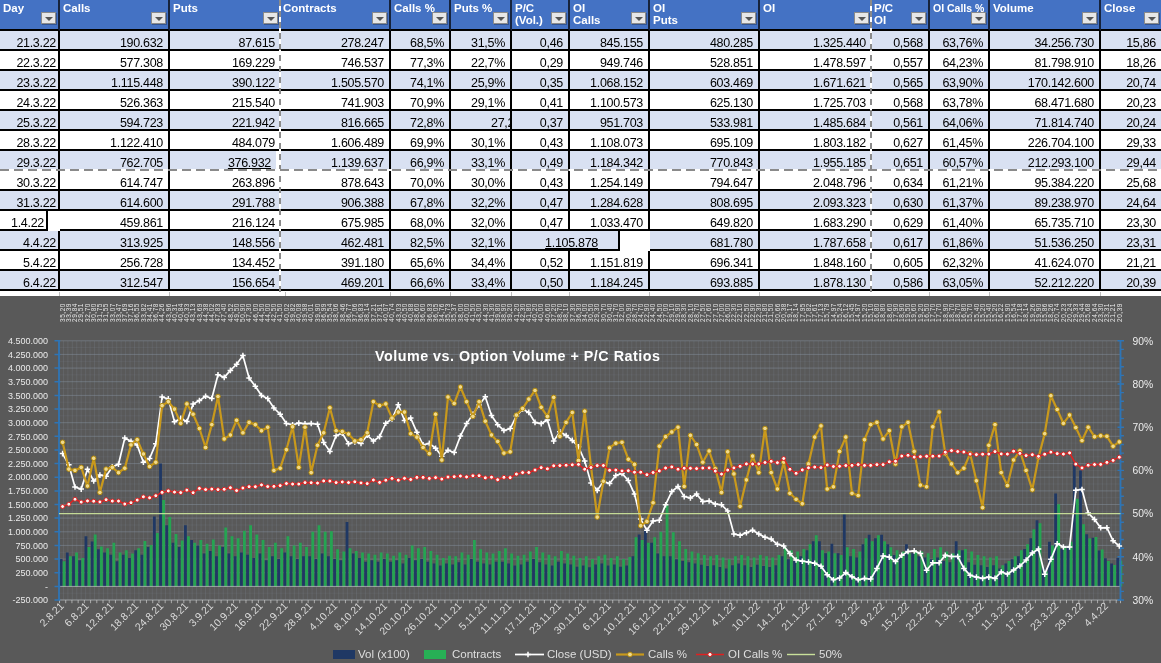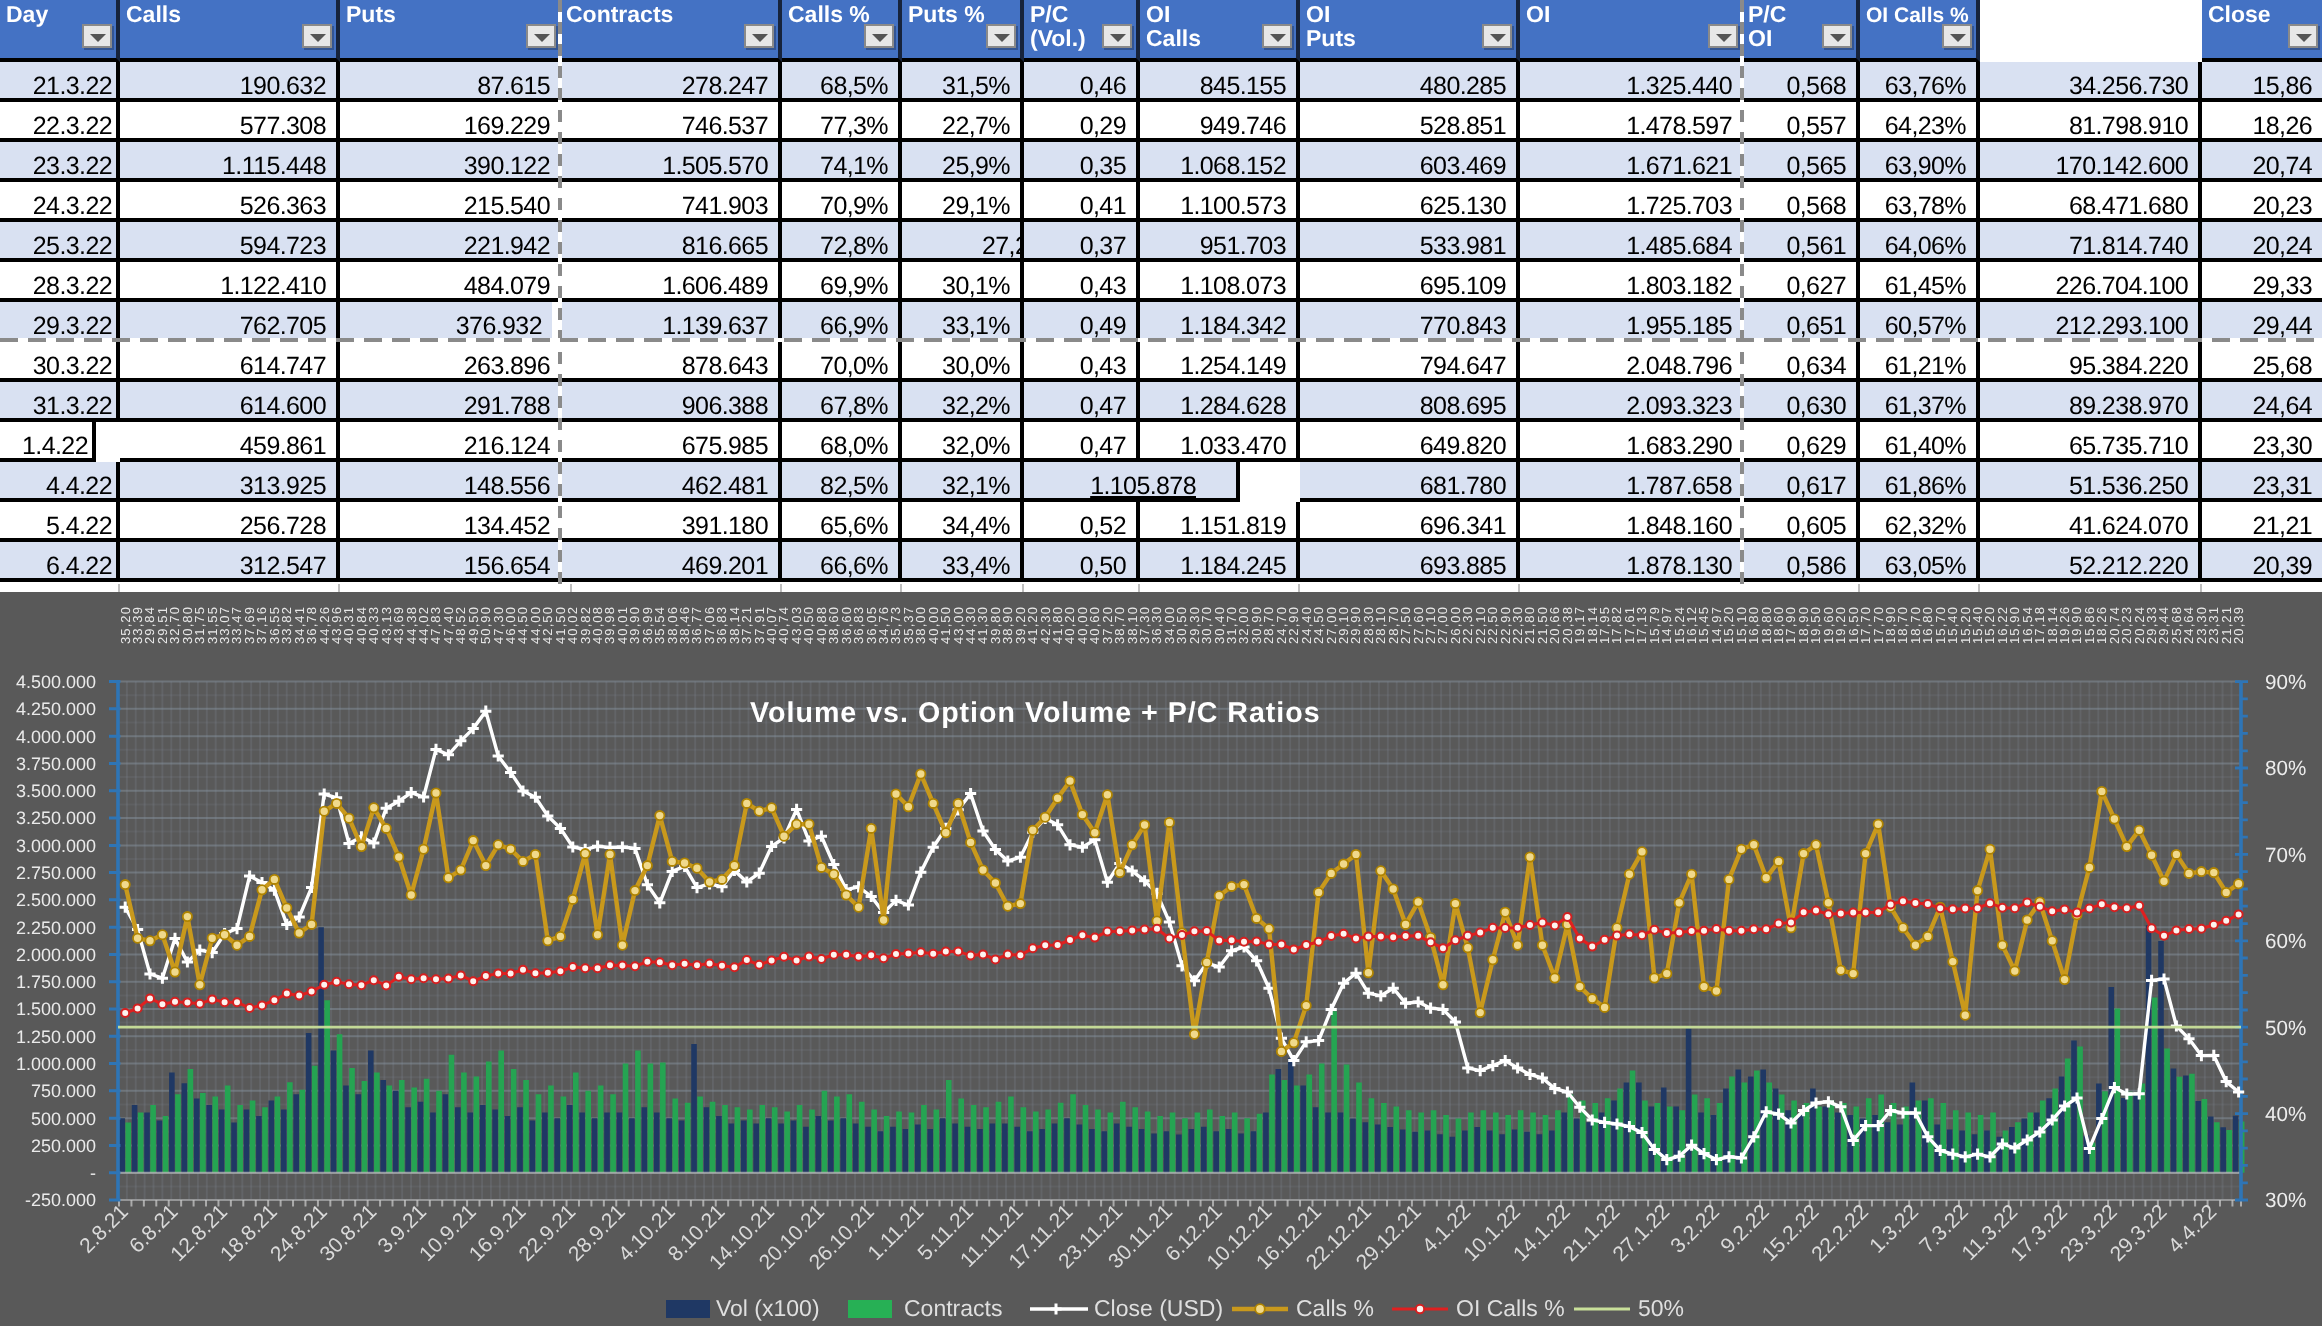--- a/index.html
+++ b/index.html
@@ -49,20 +49,23 @@
 <div class="hc" style="left:650px;width:110px;">OI<br>Puts<div class="btn">
           <div class="tri"></div>
         </div></div>
 <div class="hc" style="left:760px;width:111px;border-right:none;">OI<div class="btn">
           <div class="tri"></div>
         </div></div>
 <div class="hc" style="left:871px;width:59px;">P/C<br>OI<div class="btn">
           <div class="tri"></div>
         </div></div>
 <div class="hc" style="left:930px;width:60px;font-size:10.5px;">OI Calls&nbsp;%<div class="btn">
+          <div class="tri"></div>
+        </div></div>
+<div class="hc" style="left:990px;width:111px;">Volume<div class="btn">
           <div class="tri"></div>
         </div></div>
 <div class="hc" style="left:1101px;width:60px;border-right:none;">Close<div class="btn">
           <div class="tri"></div>
         </div></div>
 <div class="dc s" style="left:0px;top:31px;width:60px;padding-right:2px;">21.3.22</div>
 <div class="dc s" style="left:60px;top:31px;width:110px;padding-right:5px;">190.632</div>
 <div class="dc s" style="left:170px;top:31px;width:110px;padding-right:5px;border-right:none;">87.615</div>
 <div class="dc s" style="left:280px;top:31px;width:111px;padding-right:5px;">278.247</div>
 <div class="dc s" style="left:391px;top:31px;width:60px;padding-right:5px;">68,5%</div>
@@ -140,21 +143,21 @@
 <div class="dc" style="left:512px;top:131px;width:58px;padding-right:5px;">0,43</div>
 <div class="dc" style="left:570px;top:131px;width:80px;padding-right:5px;">1.108.073</div>
 <div class="dc" style="left:650px;top:131px;width:110px;padding-right:5px;">695.109</div>
 <div class="dc" style="left:760px;top:131px;width:111px;padding-right:5px;border-right:none;">1.803.182</div>
 <div class="dc" style="left:871px;top:131px;width:59px;padding-right:5px;">0,627</div>
 <div class="dc" style="left:930px;top:131px;width:60px;padding-right:5px;">61,45%</div>
 <div class="dc" style="left:990px;top:131px;width:111px;padding-right:5px;">226.704.100</div>
 <div class="dc" style="left:1101px;top:131px;width:60px;padding-right:5px;border-right:none;">29,33</div>
 <div class="dc s" style="left:0px;top:151px;width:60px;padding-right:2px;">29.3.22</div>
 <div class="dc s" style="left:60px;top:151px;width:110px;padding-right:5px;">762.705</div>
-<div class="dc s" style="left:170px;top:151px;width:106px;padding-right:5px;border-right:none;">376.932</div>
+<div class="dc s" style="left:170px;top:151px;width:106px;padding-right:5px;border-right:none;text-decoration:underline;">376.932</div>
 <div class="dc s" style="left:280px;top:151px;width:111px;padding-right:5px;">1.139.637</div>
 <div class="dc s" style="left:391px;top:151px;width:60px;padding-right:5px;">66,9%</div>
 <div class="dc s" style="left:451px;top:151px;width:61px;padding-right:5px;">33,1%</div>
 <div class="dc s" style="left:512px;top:151px;width:58px;padding-right:5px;">0,49</div>
 <div class="dc s" style="left:570px;top:151px;width:80px;padding-right:5px;">1.184.342</div>
 <div class="dc s" style="left:650px;top:151px;width:110px;padding-right:5px;">770.843</div>
 <div class="dc s" style="left:760px;top:151px;width:111px;padding-right:5px;border-right:none;">1.955.185</div>
 <div class="dc s" style="left:871px;top:151px;width:59px;padding-right:5px;">0,651</div>
 <div class="dc s" style="left:930px;top:151px;width:60px;padding-right:5px;">60,57%</div>
 <div class="dc s" style="left:990px;top:151px;width:111px;padding-right:5px;">212.293.100</div>

